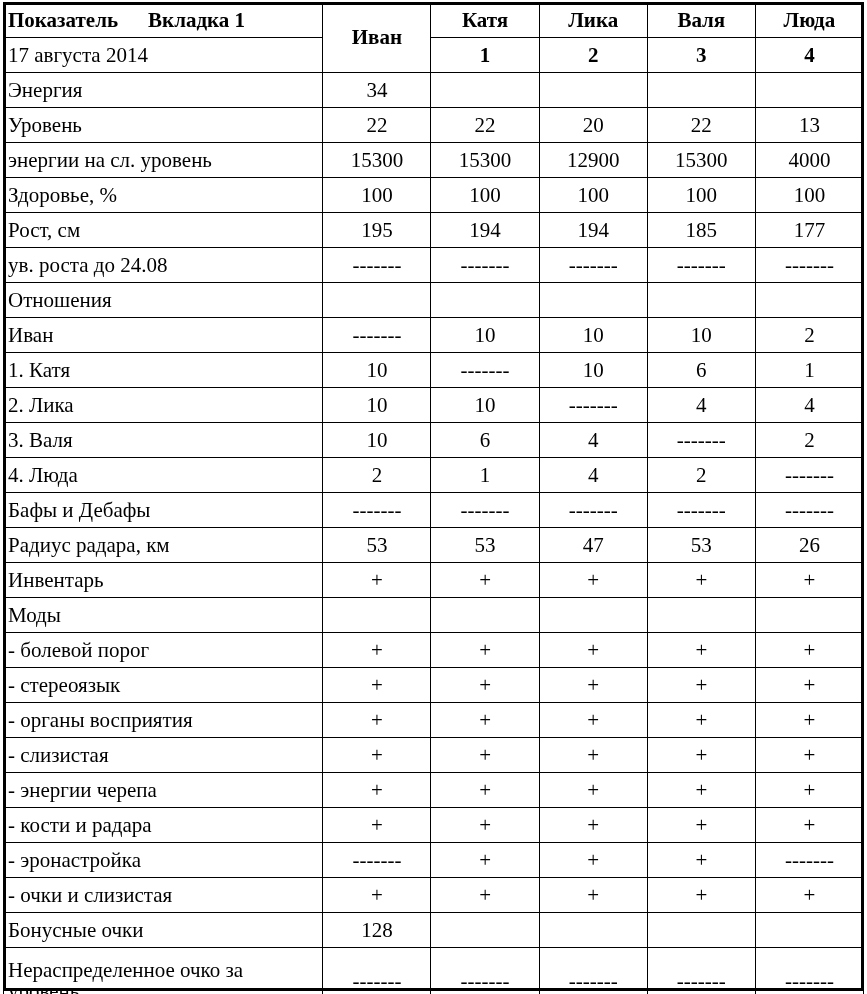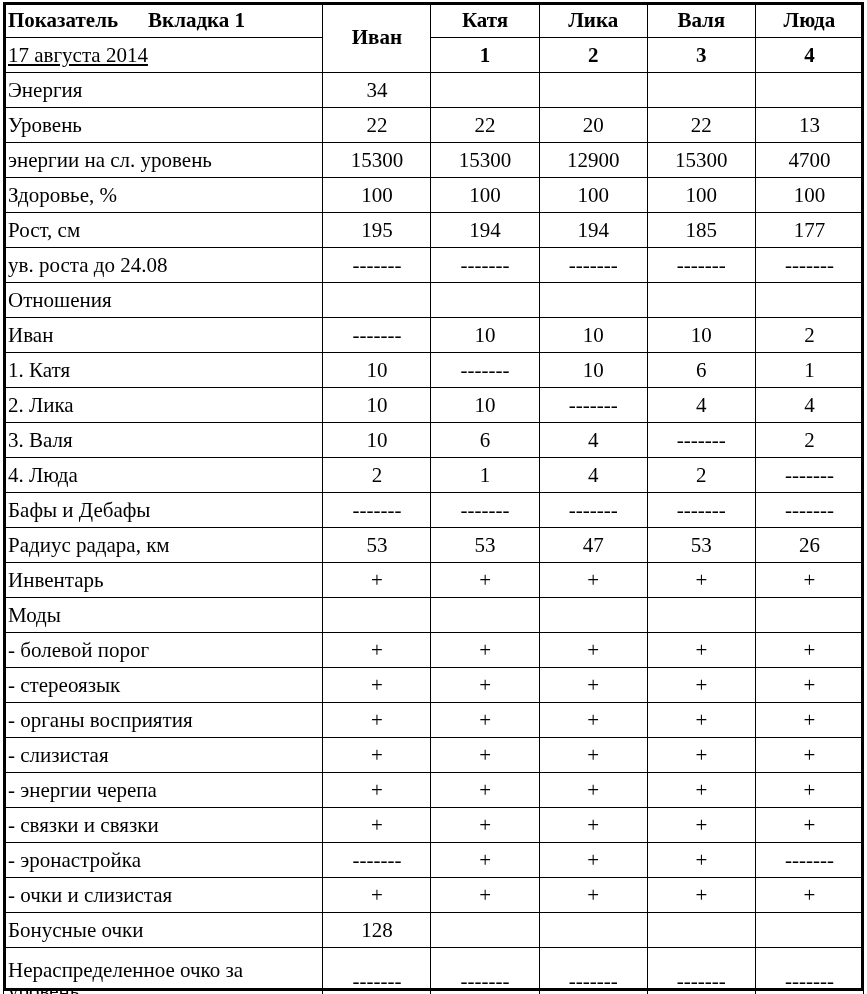--- a/index.html
+++ b/index.html
@@ -53,21 +53,21 @@
     text-align: center;
     font-size: 22px;
   }
   .hdr-label-inner {
     display: flex;
     justify-content: flex-start;
     gap: 30px;
   }
   td.thick-bottom { border-bottom: 3px solid #000; }
   td.no-bottom { border-bottom: none; }
-  td.no-top { border-top: none; text-decoration: underline; }
+  td.no-top { border-top: none; }
   .indent { padding-left: 60px; }
   .dashes { letter-spacing: 0px; }
   .sub { font-size: 20px; margin-left: 7px; }
   .two-line {
     font-size: 21px;
     line-height: 1.05;
   }
   .outer-frame {
     position: absolute;
     left: 3px;
@@ -133,21 +133,21 @@
         <td class="val">22</td>
         <td class="val">13</td>
       </tr>
 
       <tr>
         <td class="label sub">энергии на сл. уровень</td>
         <td class="val">15300</td>
         <td class="val">15300</td>
         <td class="val">12900</td>
         <td class="val">15300</td>
-        <td class="val">4700</td>
+        <td class="val">4000</td>
       </tr>
 
       <tr>
         <td class="label">Здоровье, %</td>
         <td class="val">100</td>
         <td class="val">100</td>
         <td class="val">100</td>
         <td class="val">100</td>
         <td class="val">100</td>
       </tr>
@@ -299,21 +299,21 @@
       <tr>
         <td class="label"> - энергии черепа</td>
         <td class="val">+</td>
         <td class="val">+</td>
         <td class="val">+</td>
         <td class="val">+</td>
         <td class="val">+</td>
       </tr>
 
       <tr>
-        <td class="label"> - связки и связки</td>
+        <td class="label"> - кости и радара</td>
         <td class="val">+</td>
         <td class="val">+</td>
         <td class="val">+</td>
         <td class="val">+</td>
         <td class="val">+</td>
       </tr>
 
       <tr>
         <td class="label"> - эронастройка</td>
         <td class="val dashes">-------</td>

